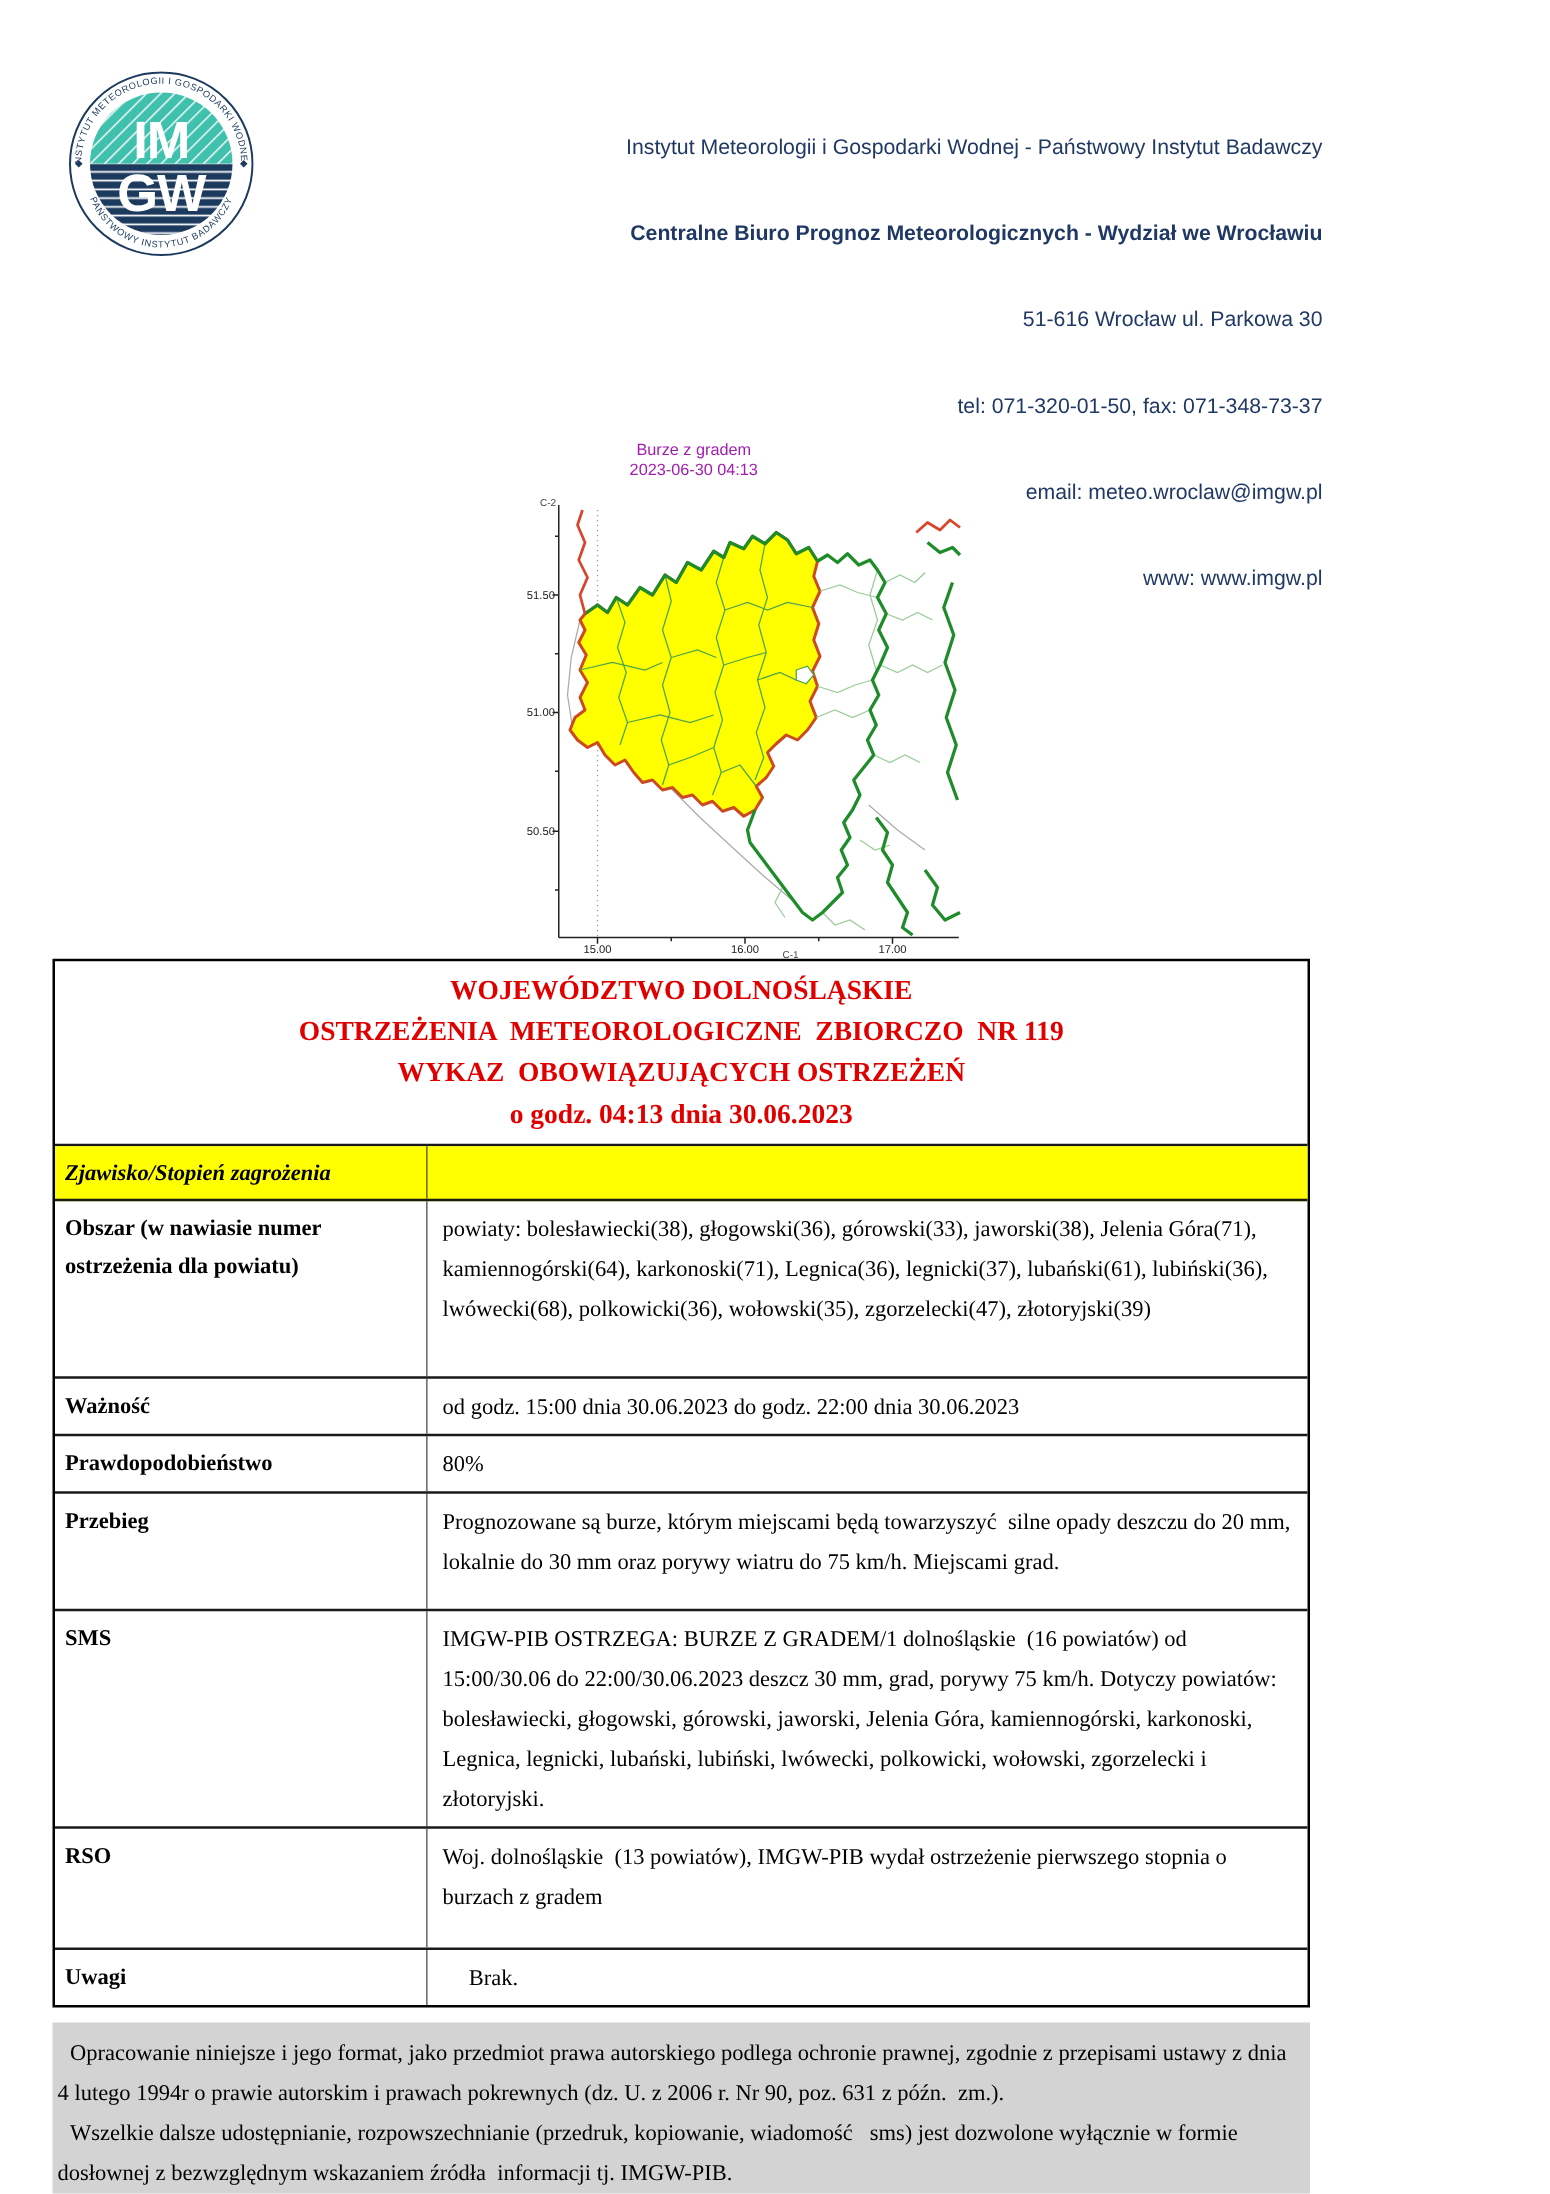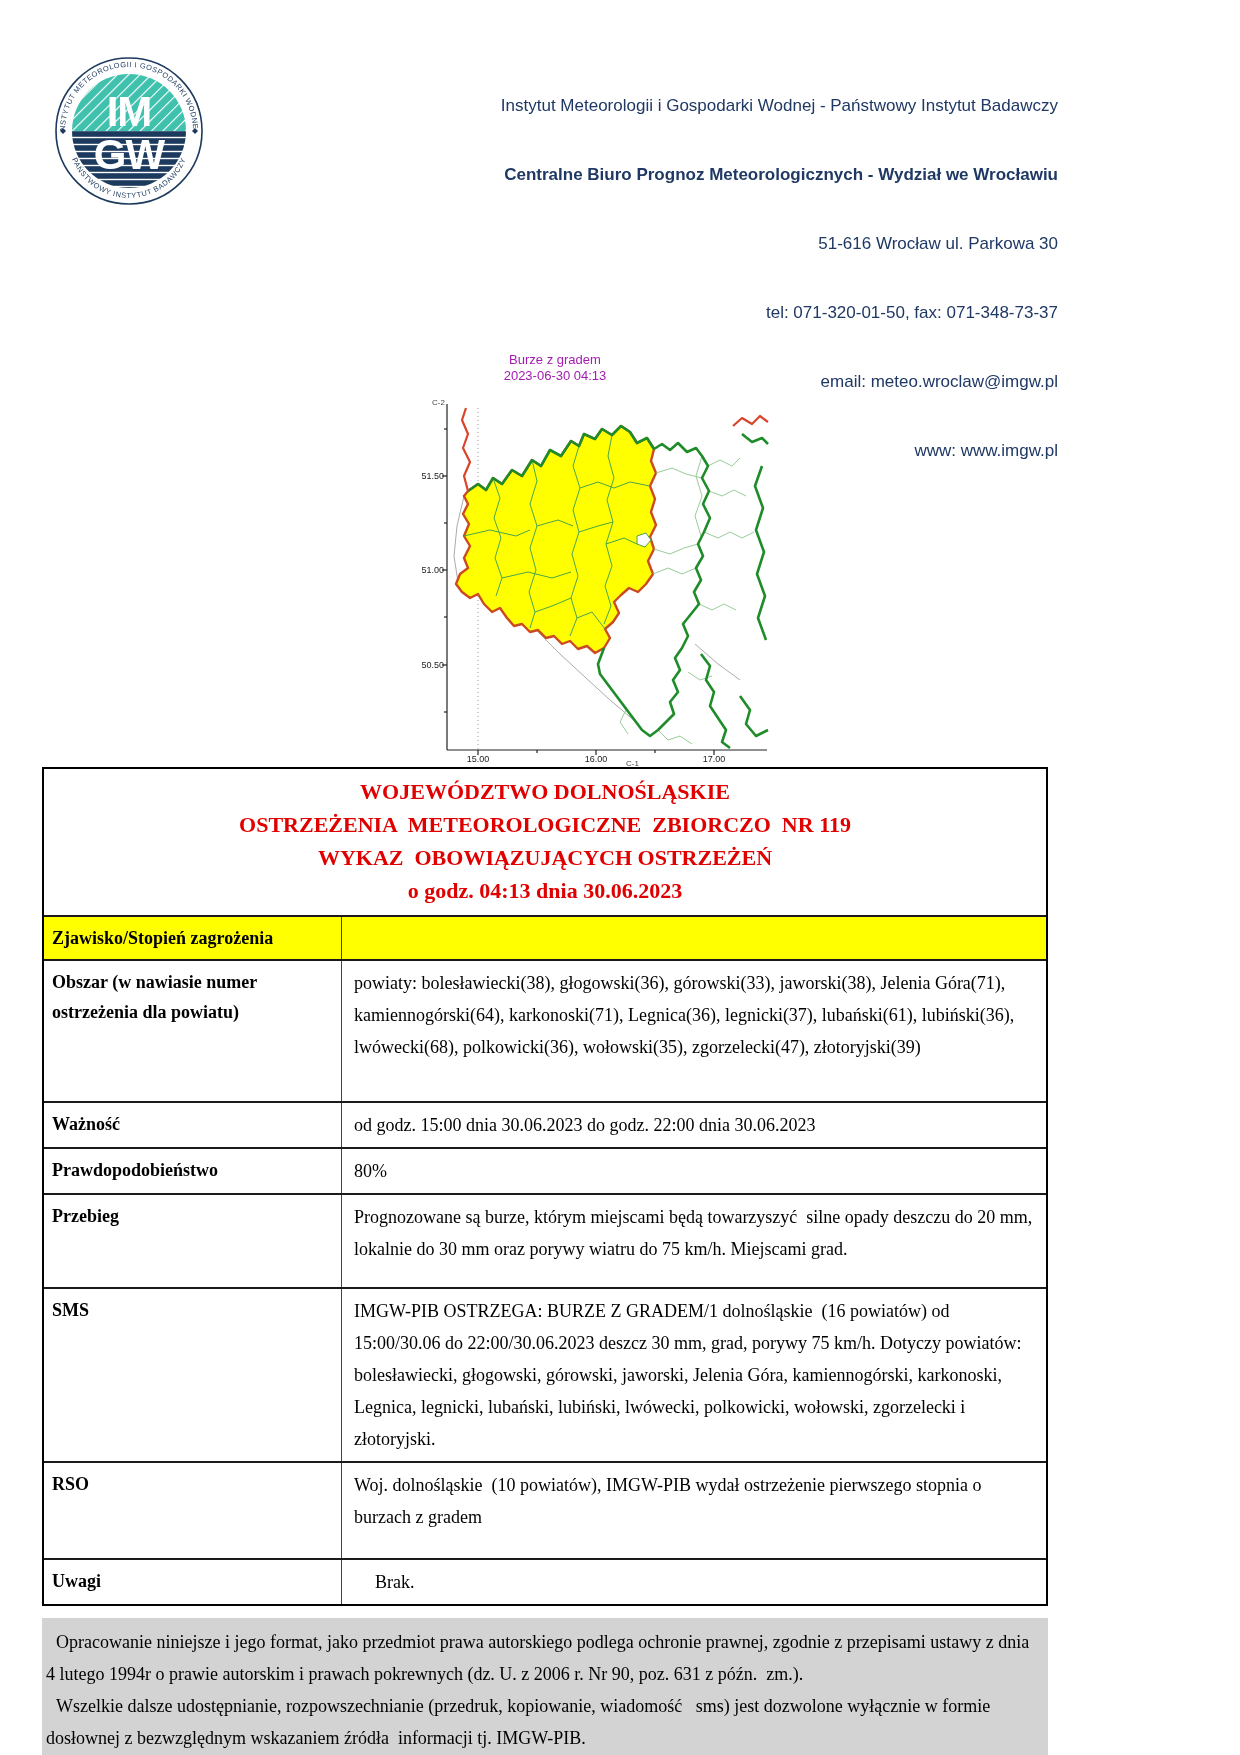--- a/index.html
+++ b/index.html
@@ -4,21 +4,21 @@
 <style>
   html,body { margin:0; padding:0; background:#ffffff; }
   .page {
     position:relative; width:1240px; height:1755px; background:#ffffff;
     font-family:"Liberation Sans", sans-serif; overflow:hidden;
   }
 
   
   .logo { position:absolute; left:55px; top:57px; width:148px; height:148px; }
   .hdr-text {
-    position:absolute; top:48px; right:182px; text-align:right;
+    position:absolute; top:60px; right:182px; text-align:right;
     color:#1F3864; font-size:17px; line-height:23px; white-space:pre;
   }
   .hdr-text .bold { font-weight:bold; }
 
   
   .map-title {
     position:absolute; top:303px; left:0; width:1170px; text-align:center;
     color:#000; font-size:18px;
   }
   .map-sub {
@@ -28,21 +28,21 @@
   .map-svg { position:absolute; left:404px; top:396px; width:366px; height:372px; }
 
   
   .doc-wrap { position:absolute; left:42px; top:767px; width:1006px; }
   .doc-table { border:2px solid #000; background:#fff; box-sizing:border-box; width:1006px;
                font-family:"Liberation Serif", serif; color:#000; }
   .t-title { border-bottom:2px solid #1a1a1a; padding:6px 0 8px 0; text-align:center; }
   .t-title div { color:#E00000; font-weight:bold; font-size:22px; line-height:33px; white-space:pre-wrap; }
   .trow { display:flex; align-items:stretch; border-bottom:2px solid #1a1a1a; }
   .trow:last-child { border-bottom:none;gap:21px; }
-  .trow.hl { background:#FFFF00; }
+  .trow.hl { background:#FFFF00;font-style:italic; }
   .cell-label {
     width:298px; box-sizing:border-box; border-right:1px solid #444;
     font-weight:bold; font-size:18px; line-height:30px; padding:6px 8px;
     flex:0 0 298px; white-space:pre-wrap;
   }
   .cell-value {
     flex:1; font-size:18px; line-height:32px; padding:6px 12px;
     white-space:pre-wrap;
   }
   .r0 { min-height:38px; } .r1 { min-height:140px; } .r2 { min-height:43px; }
@@ -217,21 +217,21 @@
       <div class="trow r4">
         <div class="cell-label">Przebieg</div>
         <div class="cell-value">Prognozowane są burze, którym miejscami będą towarzyszyć  silne opady deszczu do 20 mm, lokalnie do 30 mm oraz porywy wiatru do 75 km/h. Miejscami grad.</div>
       </div>
       <div class="trow r5">
         <div class="cell-label">SMS</div>
         <div class="cell-value">IMGW-PIB OSTRZEGA: BURZE Z GRADEM/1 dolnośląskie  (16 powiatów) od 15:00/30.06 do 22:00/30.06.2023 deszcz 30 mm, grad, porywy 75 km/h. Dotyczy powiatów: bolesławiecki, głogowski, górowski, jaworski, Jelenia Góra, kamiennogórski, karkonoski, Legnica, legnicki, lubański, lubiński, lwówecki, polkowicki, wołowski, zgorzelecki i złotoryjski.</div>
       </div>
       <div class="trow r6">
         <div class="cell-label">RSO</div>
-        <div class="cell-value">Woj. dolnośląskie  (10 powiatów), IMGW-PIB wydał ostrzeżenie pierwszego stopnia o burzach z gradem</div>
+        <div class="cell-value">Woj. dolnośląskie  (13 powiatów), IMGW-PIB wydał ostrzeżenie pierwszego stopnia o burzach z gradem</div>
       </div>
       <div class="trow r7">
         <div class="cell-label">Uwagi</div>
         <div class="cell-value">Brak.</div>
       </div>
     </div>
 
     <div class="copyright">
       <p>Opracowanie niniejsze i jego format, jako przedmiot prawa autorskiego podlega ochronie prawnej, zgodnie z przepisami ustawy z dnia 4 lutego 1994r o prawie autorskim i prawach pokrewnych (dz. U. z 2006 r. Nr 90, poz. 631 z późn.  zm.).</p>
       <p>Wszelkie dalsze udostępnianie, rozpowszechnianie (przedruk, kopiowanie, wiadomość   sms) jest dozwolone wyłącznie w formie dosłownej z bezwzględnym wskazaniem źródła  informacji tj. IMGW-PIB.</p>

